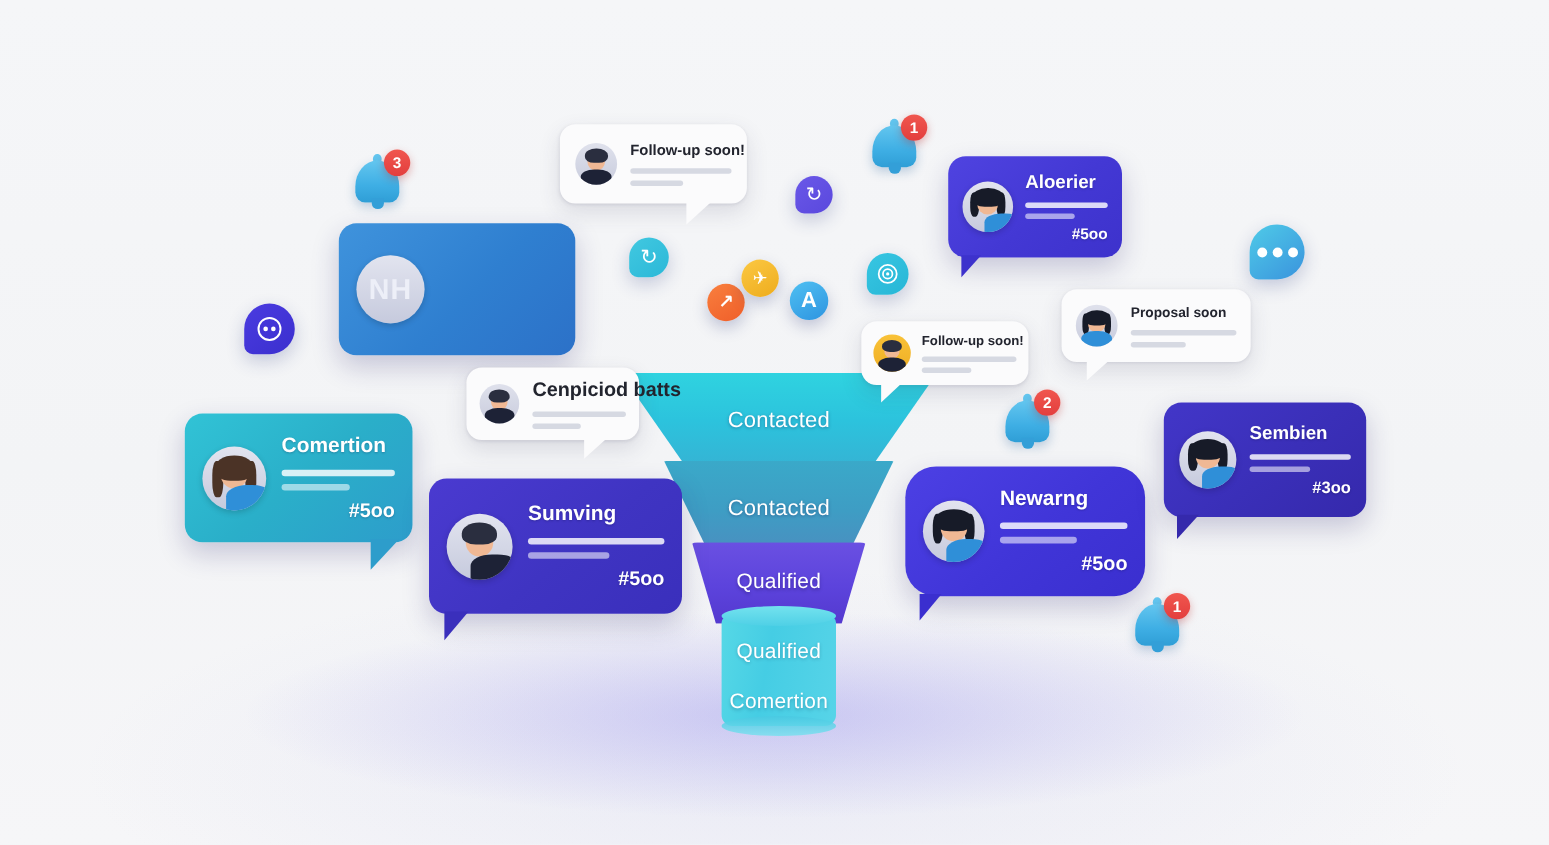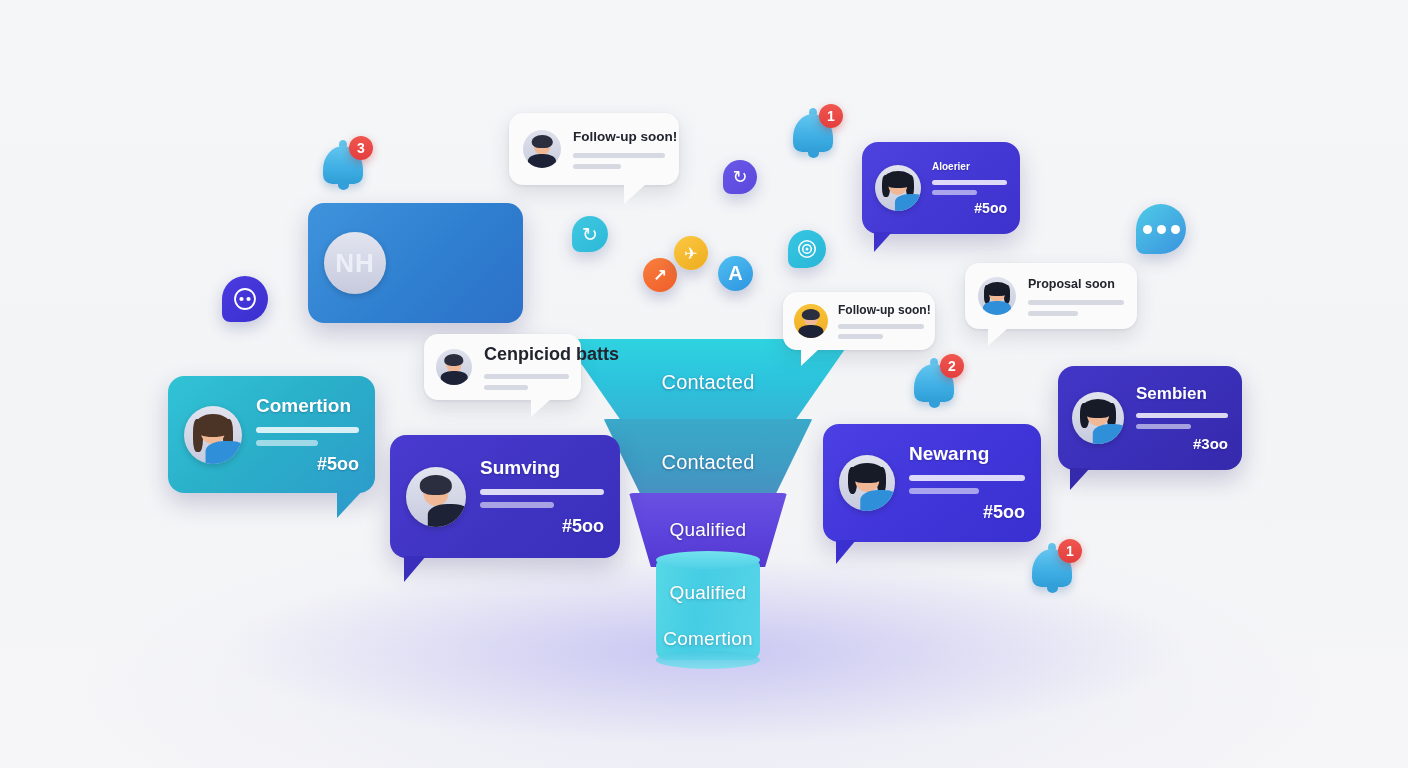--- a/index.html
+++ b/index.html
@@ -212,30 +212,30 @@
     <div class="av" style="width:46px;height:46px;">
       <div class="face f-bob">
         <div class="hairL"></div>
           <div class="hairR"></div>
         <div class="head"></div>
           <div class="hair"></div>
           <div class="body"></div>
       </div>
     </div>
     <div class="body" style="margin-left:11px;">
-      <div class="nm" style="font-size:10px;">Aloerier</div>
+      <div class="nm" style="font-size:17px;">Aloerier</div>
       <div class="bar" style="height:5px;margin-top:8px;"></div>
       <div class="bar2" style="height:5px;margin-top:5px;"></div>
       <div class="tag" style="font-size:14px;margin-top:5px;">#5oo</div>
     </div>
   </div>
   <div class="tail" style="left:874px;top:232px;border-right:18px solid transparent;border-top:20px solid #3d32cc;"></div>
 
   <div class="card" style="left:823px;top:424px;width:218px;height:118px;
-              background:linear-gradient(140deg,#4c40e4 0%,#4035d8 55%,#3a2fcf 100%);">
+              background:linear-gradient(140deg,#4c40e4 0%,#4035d8 55%,#3a2fcf 100%);border-radius:28px;">
     <div class="av" style="width:56px;height:56px;">
       <div class="face f-bob">
         <div class="hairL"></div>
           <div class="hairR"></div>
         <div class="head"></div>
           <div class="hair"></div>
           <div class="body"></div>
       </div>
     </div>
     <div class="body">

